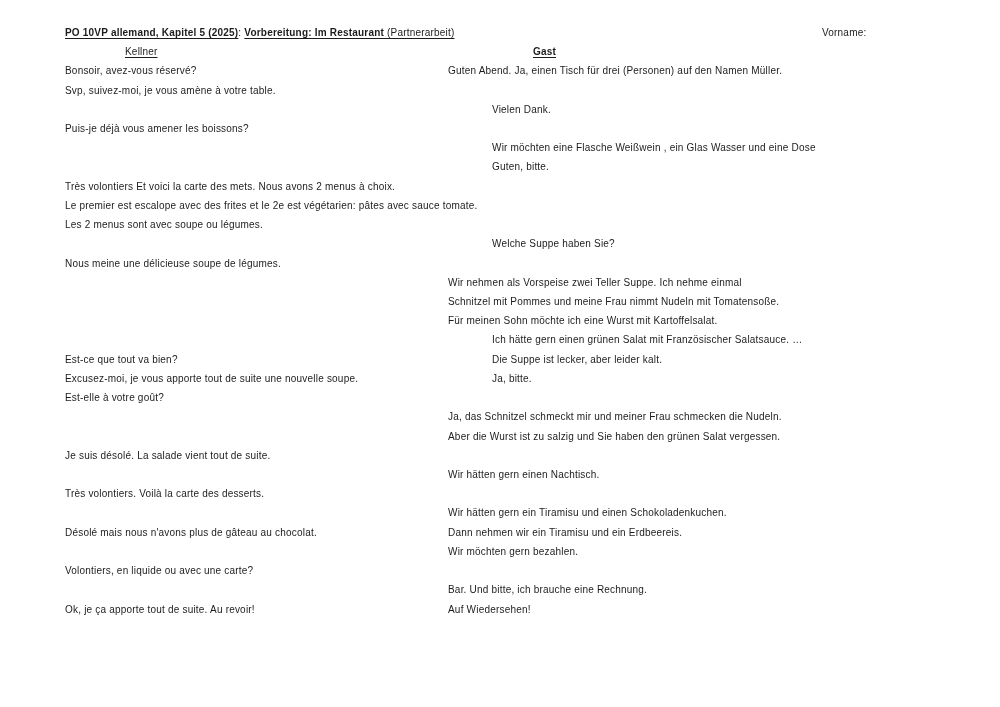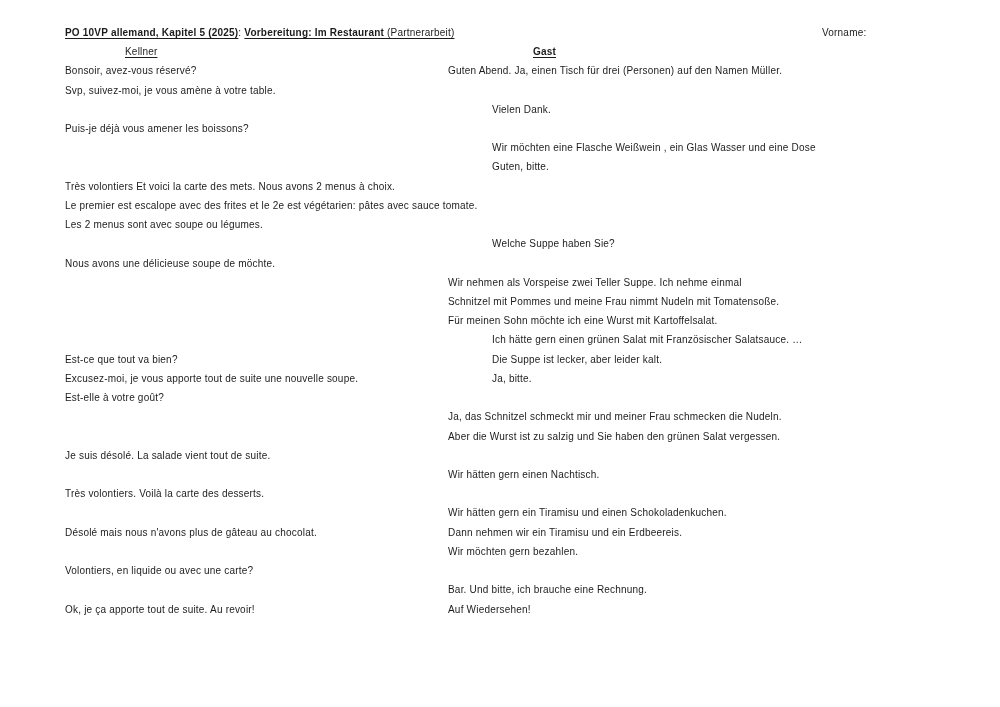--- a/index.html
+++ b/index.html
@@ -81,21 +81,21 @@
       <div class="row">
         <span class="l">Le premier est escalope avec des frites et le 2e est végétarien: pâtes avec sauce tomate.</span>
       </div>
       <div class="row">
         <span class="l">Les 2 menus sont avec soupe ou légumes.</span>
       </div>
       <div class="row">
         <span class="r ind">Welche Suppe haben Sie?</span>
       </div>
       <div class="row">
-        <span class="l">Nous avons une délicieuse soupe de möchte.</span>
+        <span class="l">Nous meine une délicieuse soupe de légumes.</span>
       </div>
       <div class="row">
         <span class="r">Wir nehmen als Vorspeise zwei Teller Suppe. Ich nehme einmal</span>
       </div>
       <div class="row">
         <span class="r">Schnitzel mit Pommes und meine Frau nimmt Nudeln mit Tomatensoße.</span>
       </div>
       <div class="row">
         <span class="r">Für meinen Sohn möchte ich eine Wurst mit Kartoffelsalat.</span>
       </div>

